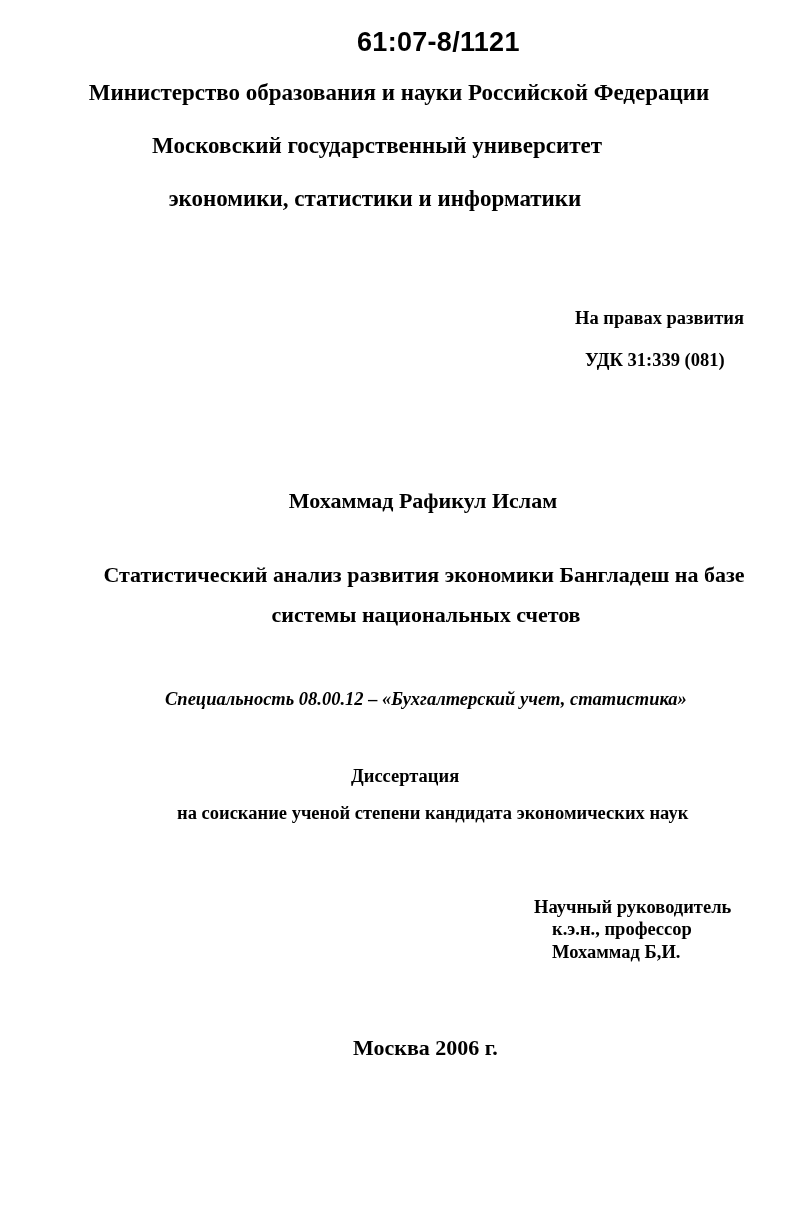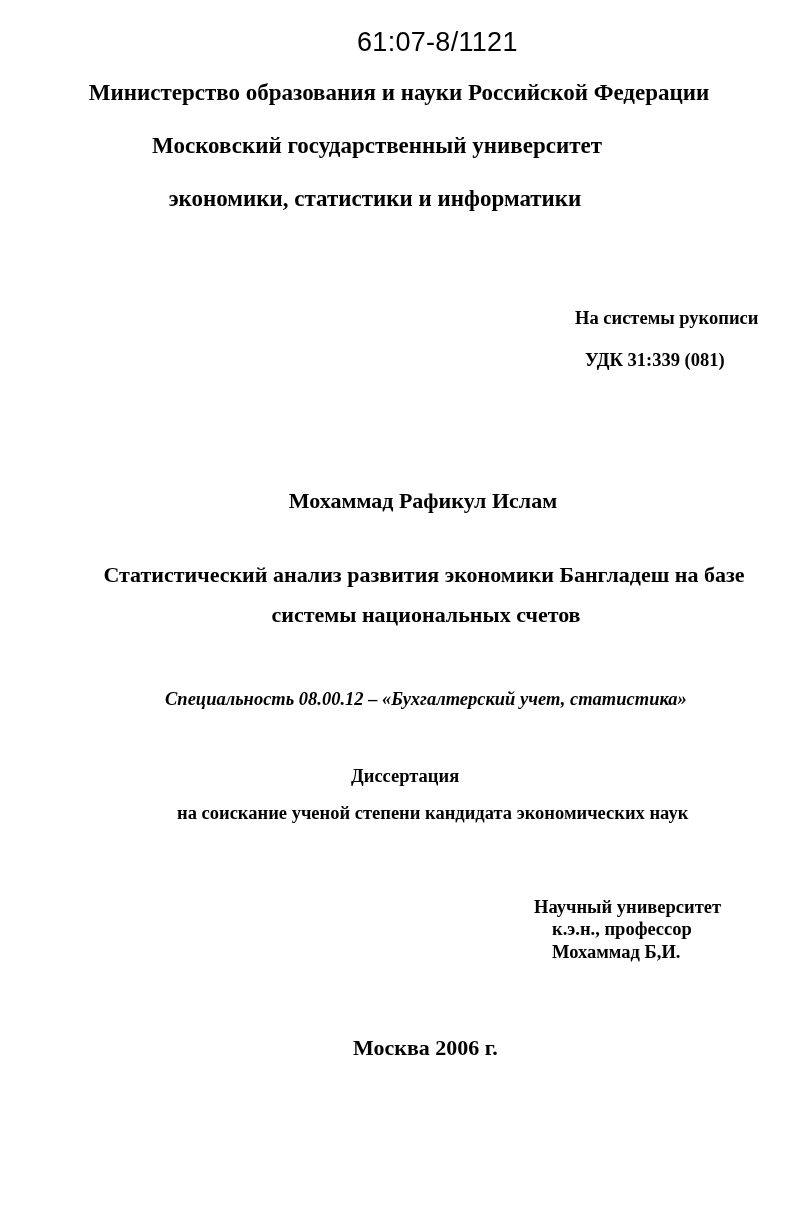--- a/index.html
+++ b/index.html
@@ -1,50 +1,50 @@
 <!DOCTYPE html>
 <html><head>
   <meta charset="utf-8">
   <style>
     html, body { margin: 0; padding: 0; background: #ffffff; }
     body {
       width: 798px; height: 1209px; position: relative; overflow: hidden;
       color: #000; font-family: "Liberation Serif", serif;
     }
-    .abs { position: absolute; white-space: nowrap; }
+    .abs { position: absolute; white-space: nowrap; font-weight: bold; }
     .center { left: 0; width: 798px; text-align: center; }
     .b { font-weight: bold; }
     .stamp {
       font-family: "Liberation Sans", sans-serif;
       font-size: 27px; top: 27px; left: 357px; letter-spacing: 0.3px;
     }
     .h1 { font-size: 23px; }
     .h2 { font-size: 18.5px; }
     .h3 { font-size: 22px; }
   </style>
 </head>
 <body>
 
 <div>
   <div class="abs stamp">61:07-8/1121</div>
 
   <div class="abs center b h1" style="top:80px;">Министерство образования и науки Российской Федерации</div>
   <div class="abs center b h1" style="top:133px; left:-22px;">Московский государственный  университет</div>
   <div class="abs center b h1" style="top:186px; left:-24px;">экономики, статистики и информатики</div>
 
-  <div class="abs b h2" style="top:308px; left:575px;">На системы рукописи</div>
+  <div class="abs b h2" style="top:308px; left:575px;">На правах развития</div>
   <div class="abs b h2" style="top:350px; left:585px;">УДК 31:339 (081)</div>
 
   <div class="abs center b h3" style="top:488px; left:24px;">Мохаммад Рафикул Ислам</div>
 
   <div class="abs center b h3" style="top:562px; left:25px;">Статистический анализ развития экономики Бангладеш на базе</div>
   <div class="abs center b h3" style="top:602px; left:27px;">системы национальных счетов</div>
 
   <div class="abs b h2" style="top:689px; left:165px;font-style:italic;">Специальность 08.00.12 – «Бухгалтерский учет, статистика»</div>
   <div class="abs b h2" style="top:758px; left:351px;margin-top:8px;">Диссертация</div>
   <div class="abs b h2" style="top:803px; left:177px;">на соискание ученой степени кандидата экономических наук</div>
 
-  <div class="abs b h2" style="top:897px; left:534px;">Научный университет</div>
+  <div class="abs b h2" style="top:897px; left:534px;">Научный руководитель</div>
   <div class="abs b h2" style="top:919px; left:552px;">к.э.н., профессор</div>
   <div class="abs b h2" style="top:942px; left:552px;">Мохаммад Б,И.</div>
 
   <div class="abs b h3" style="top:1035px; left:353px;">Москва 2006 г.</div>
 </div>
 
 </body></html>

